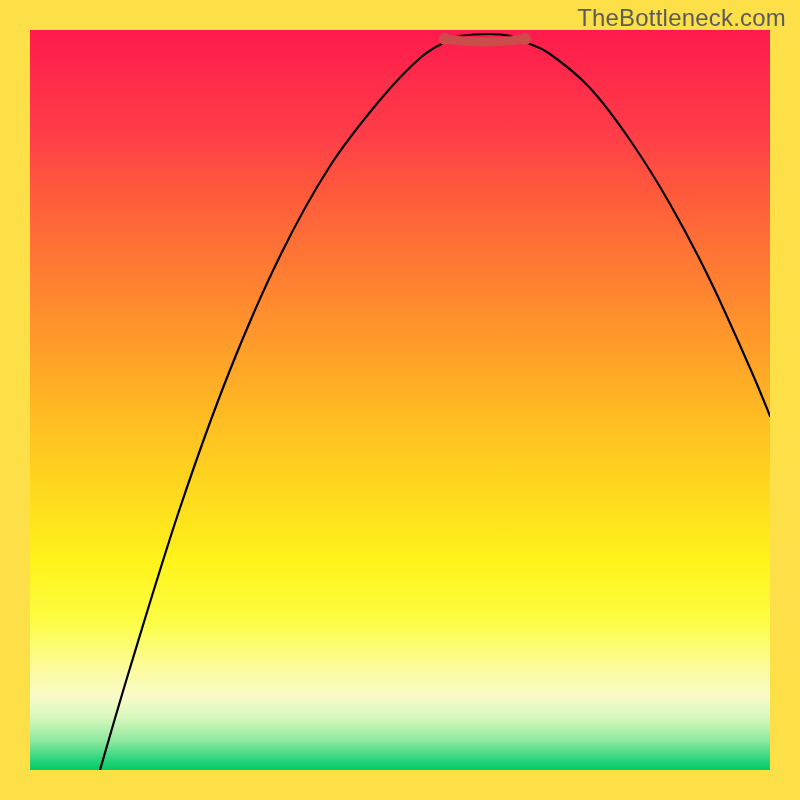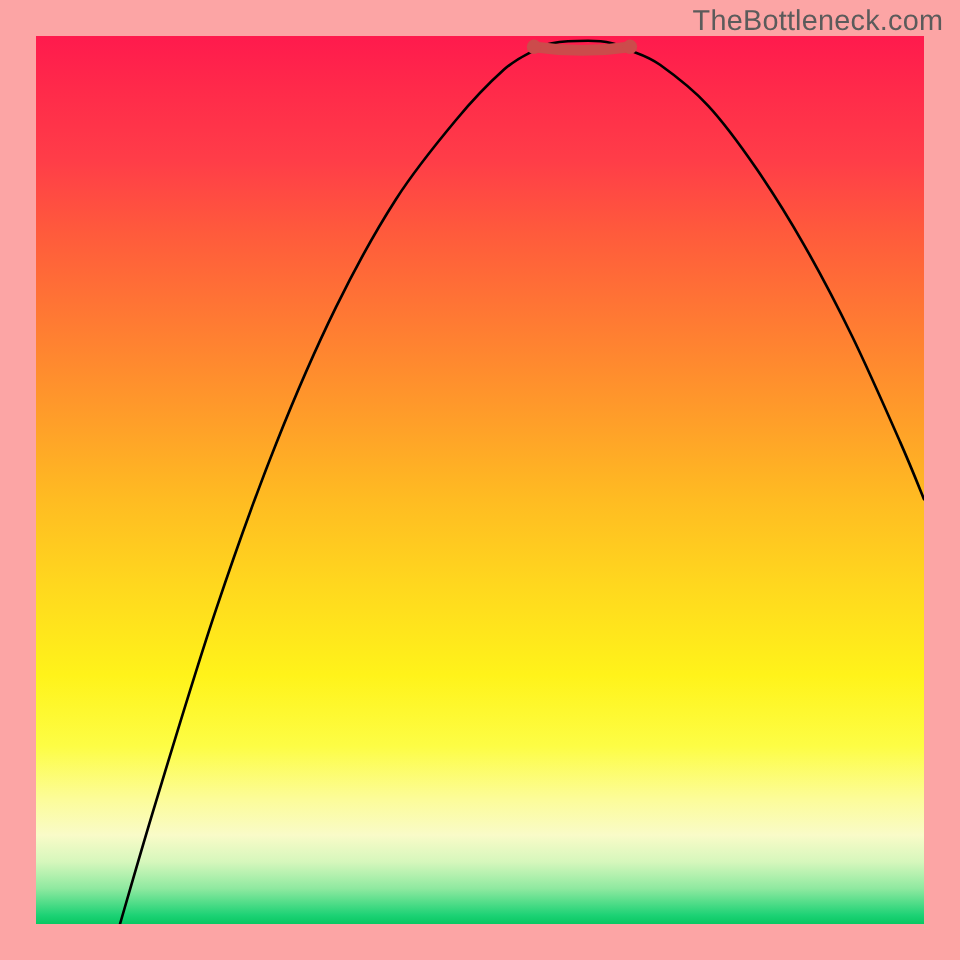--- a/index.html
+++ b/index.html
@@ -8,21 +8,21 @@
     width: 800px;
     height: 800px;
     background: #000;
     font-family: Arial, Helvetica, sans-serif;
     overflow: hidden;
   }
   .frame {
     position: relative;
     width: 800px;
     height: 800px;
-    background: #fca5a5;
+    background: #fde047;
     text-decoration: underline;
   }
   .watermark {
     position: absolute;
     top: 4px;
     right: 14px;
     color: #5b5b5b;
     font-size: 24px;
     font-weight: 400;
     letter-spacing: 0.2px;

